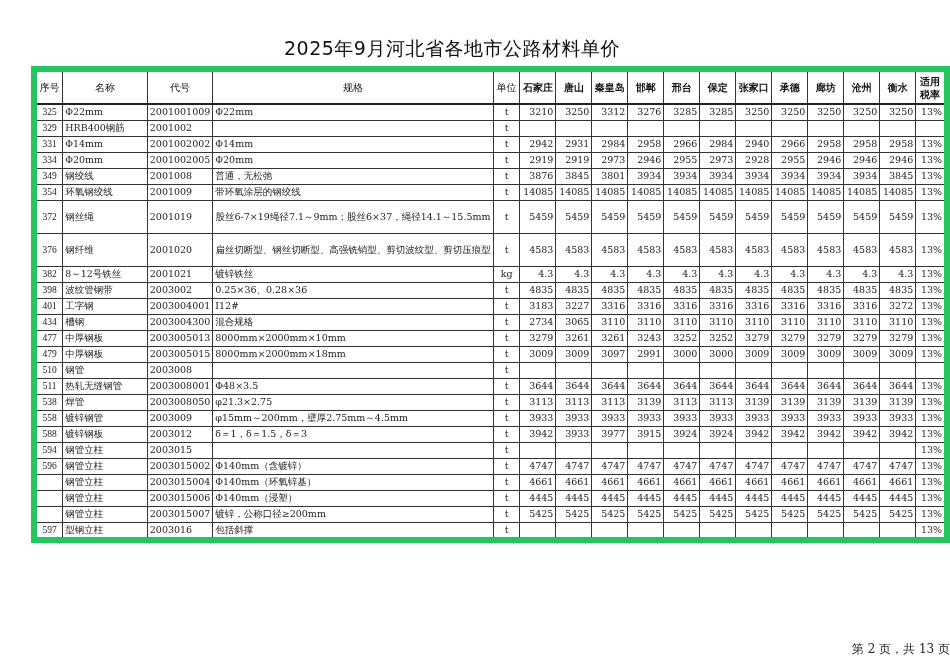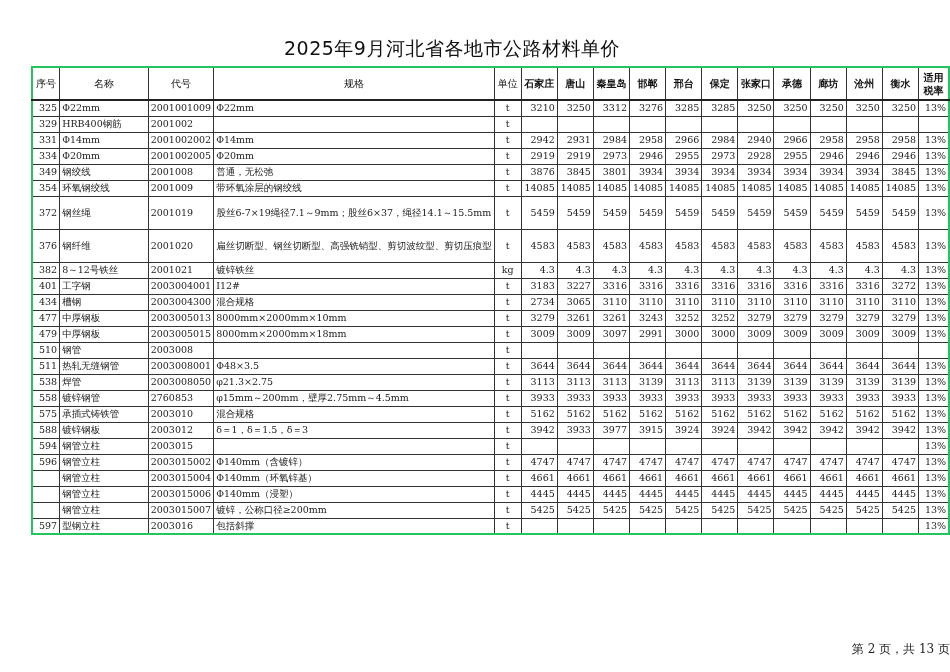--- a/index.html
+++ b/index.html
@@ -9,22 +9,22 @@
            font-family: "DejaVu Sans", "Liberation Sans", sans-serif; font-size: 19px;
            color: #111; letter-spacing: 0.5px; }
   table.grid { position: absolute; left: 31px; top: 66px; border-collapse: collapse;
                table-layout: fixed; }
   table.grid td, table.grid th { border: 1px solid #333; padding: 0 2px; overflow: hidden;
                white-space: nowrap; font-size: 9.5px; line-height: 14px; }
   table.grid th { font-family: "DejaVu Sans", "Liberation Sans", sans-serif; font-weight: normal;
                font-size: 10px; height: 31px; text-align: center; color: #111; }
   table.grid th.city { font-weight: bold; }
   table.grid thead tr { border-bottom: 2px solid #222; }
-  table.grid { border: 2px solid #22c55e; }
-  td.c-no { text-align: right; }
+  table.grid { border: 6px solid #22c55e; }
+  td.c-no { text-align: center; font-family: Liberation Serif, serif; }
   td.c-unit { text-align: center; }
   td.num { text-align: right; padding-right: 1px; }
   td.wrap { white-space: normal; line-height: 13.5px; padding-top: 1px; padding-bottom: 1px; text-align: center; }
   tr.r { height: 16px; }
   tr.tall { height: 33px; }
   .footer { position: absolute; left: 0; top: 641px; width: 950px; text-align: right;
             font-size: 12px; color: #222; }
 </style>
 </head>
 <body>
@@ -241,20 +241,39 @@
         <td class="num">4.3</td>
         <td class="num">4.3</td>
         <td class="num">4.3</td>
         <td class="num">4.3</td>
         <td class="num">4.3</td>
         <td class="num">4.3</td>
         <td class="num">4.3</td>
         <td class="num">13%</td>
       </tr>
       <tr class="r">
+        <td class="c-no">398</td>
+        <td>波纹管钢带</td>
+        <td>2003002</td>
+        <td>0.25×36、0.28×36</td>
+        <td class="c-unit">t</td>
+        <td class="num">4835</td>
+        <td class="num">4835</td>
+        <td class="num">4835</td>
+        <td class="num">4835</td>
+        <td class="num">4835</td>
+        <td class="num">4835</td>
+        <td class="num">4835</td>
+        <td class="num">4835</td>
+        <td class="num">4835</td>
+        <td class="num">4835</td>
+        <td class="num">4835</td>
+        <td class="num">13%</td>
+      </tr>
+      <tr class="r">
         <td class="c-no">401</td>
         <td>工字钢</td>
         <td>2003004001</td>
         <td>I12#</td>
         <td class="c-unit">t</td>
         <td class="num">3183</td>
         <td class="num">3227</td>
         <td class="num">3316</td>
         <td class="num">3316</td>
         <td class="num">3316</td>
@@ -376,53 +395,34 @@
         <td class="num">3139</td>
         <td class="num">3139</td>
         <td class="num">3139</td>
         <td class="num">3139</td>
         <td class="num">3139</td>
         <td class="num">13%</td>
       </tr>
       <tr class="r">
         <td class="c-no">558</td>
         <td>镀锌钢管</td>
-        <td>2760853</td>
+        <td>2003009</td>
         <td>φ15mm～200mm，壁厚2.75mm～4.5mm</td>
         <td class="c-unit">t</td>
         <td class="num">3933</td>
         <td class="num">3933</td>
         <td class="num">3933</td>
         <td class="num">3933</td>
         <td class="num">3933</td>
         <td class="num">3933</td>
         <td class="num">3933</td>
         <td class="num">3933</td>
         <td class="num">3933</td>
         <td class="num">3933</td>
         <td class="num">3933</td>
-        <td class="num">13%</td>
-      </tr>
-      <tr class="r">
-        <td class="c-no">575</td>
-        <td>承插式铸铁管</td>
-        <td>2003010</td>
-        <td>混合规格</td>
-        <td class="c-unit">t</td>
-        <td class="num">5162</td>
-        <td class="num">5162</td>
-        <td class="num">5162</td>
-        <td class="num">5162</td>
-        <td class="num">5162</td>
-        <td class="num">5162</td>
-        <td class="num">5162</td>
-        <td class="num">5162</td>
-        <td class="num">5162</td>
-        <td class="num">5162</td>
-        <td class="num">5162</td>
         <td class="num">13%</td>
       </tr>
       <tr class="r">
         <td class="c-no">588</td>
         <td>镀锌钢板</td>
         <td>2003012</td>
         <td>δ＝1，δ＝1.5，δ＝3</td>
         <td class="c-unit">t</td>
         <td class="num">3942</td>
         <td class="num">3933</td>

